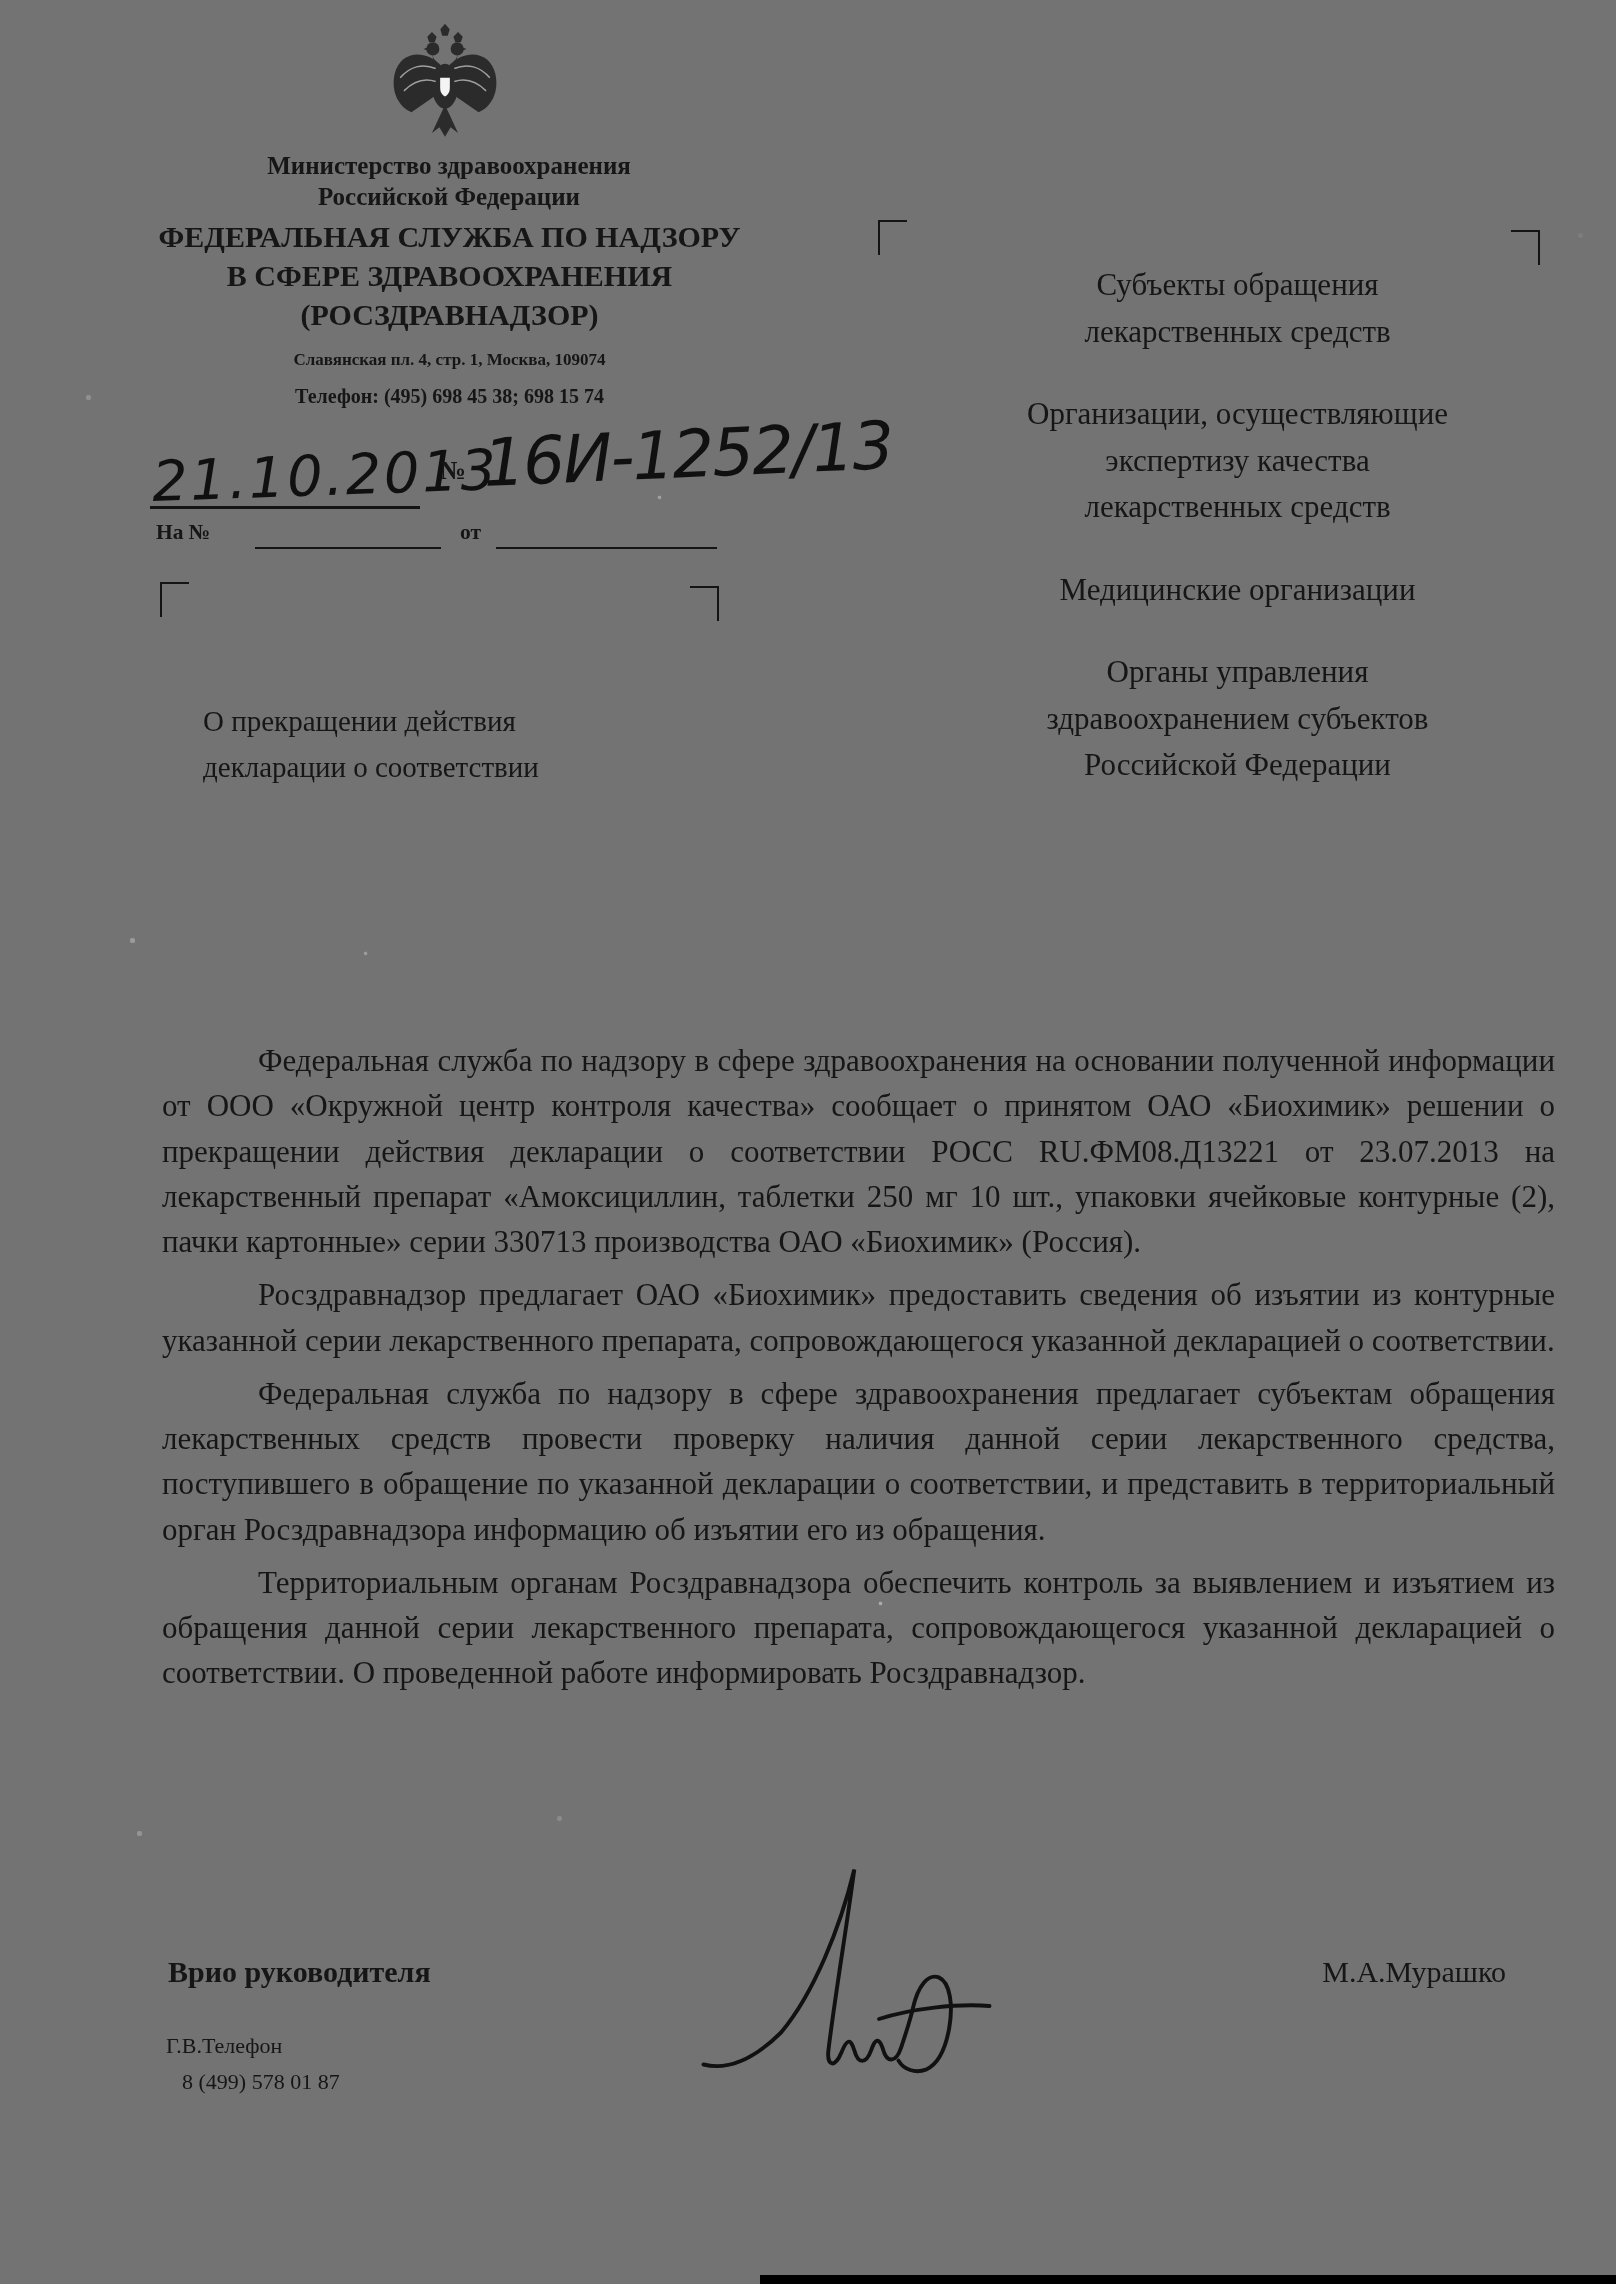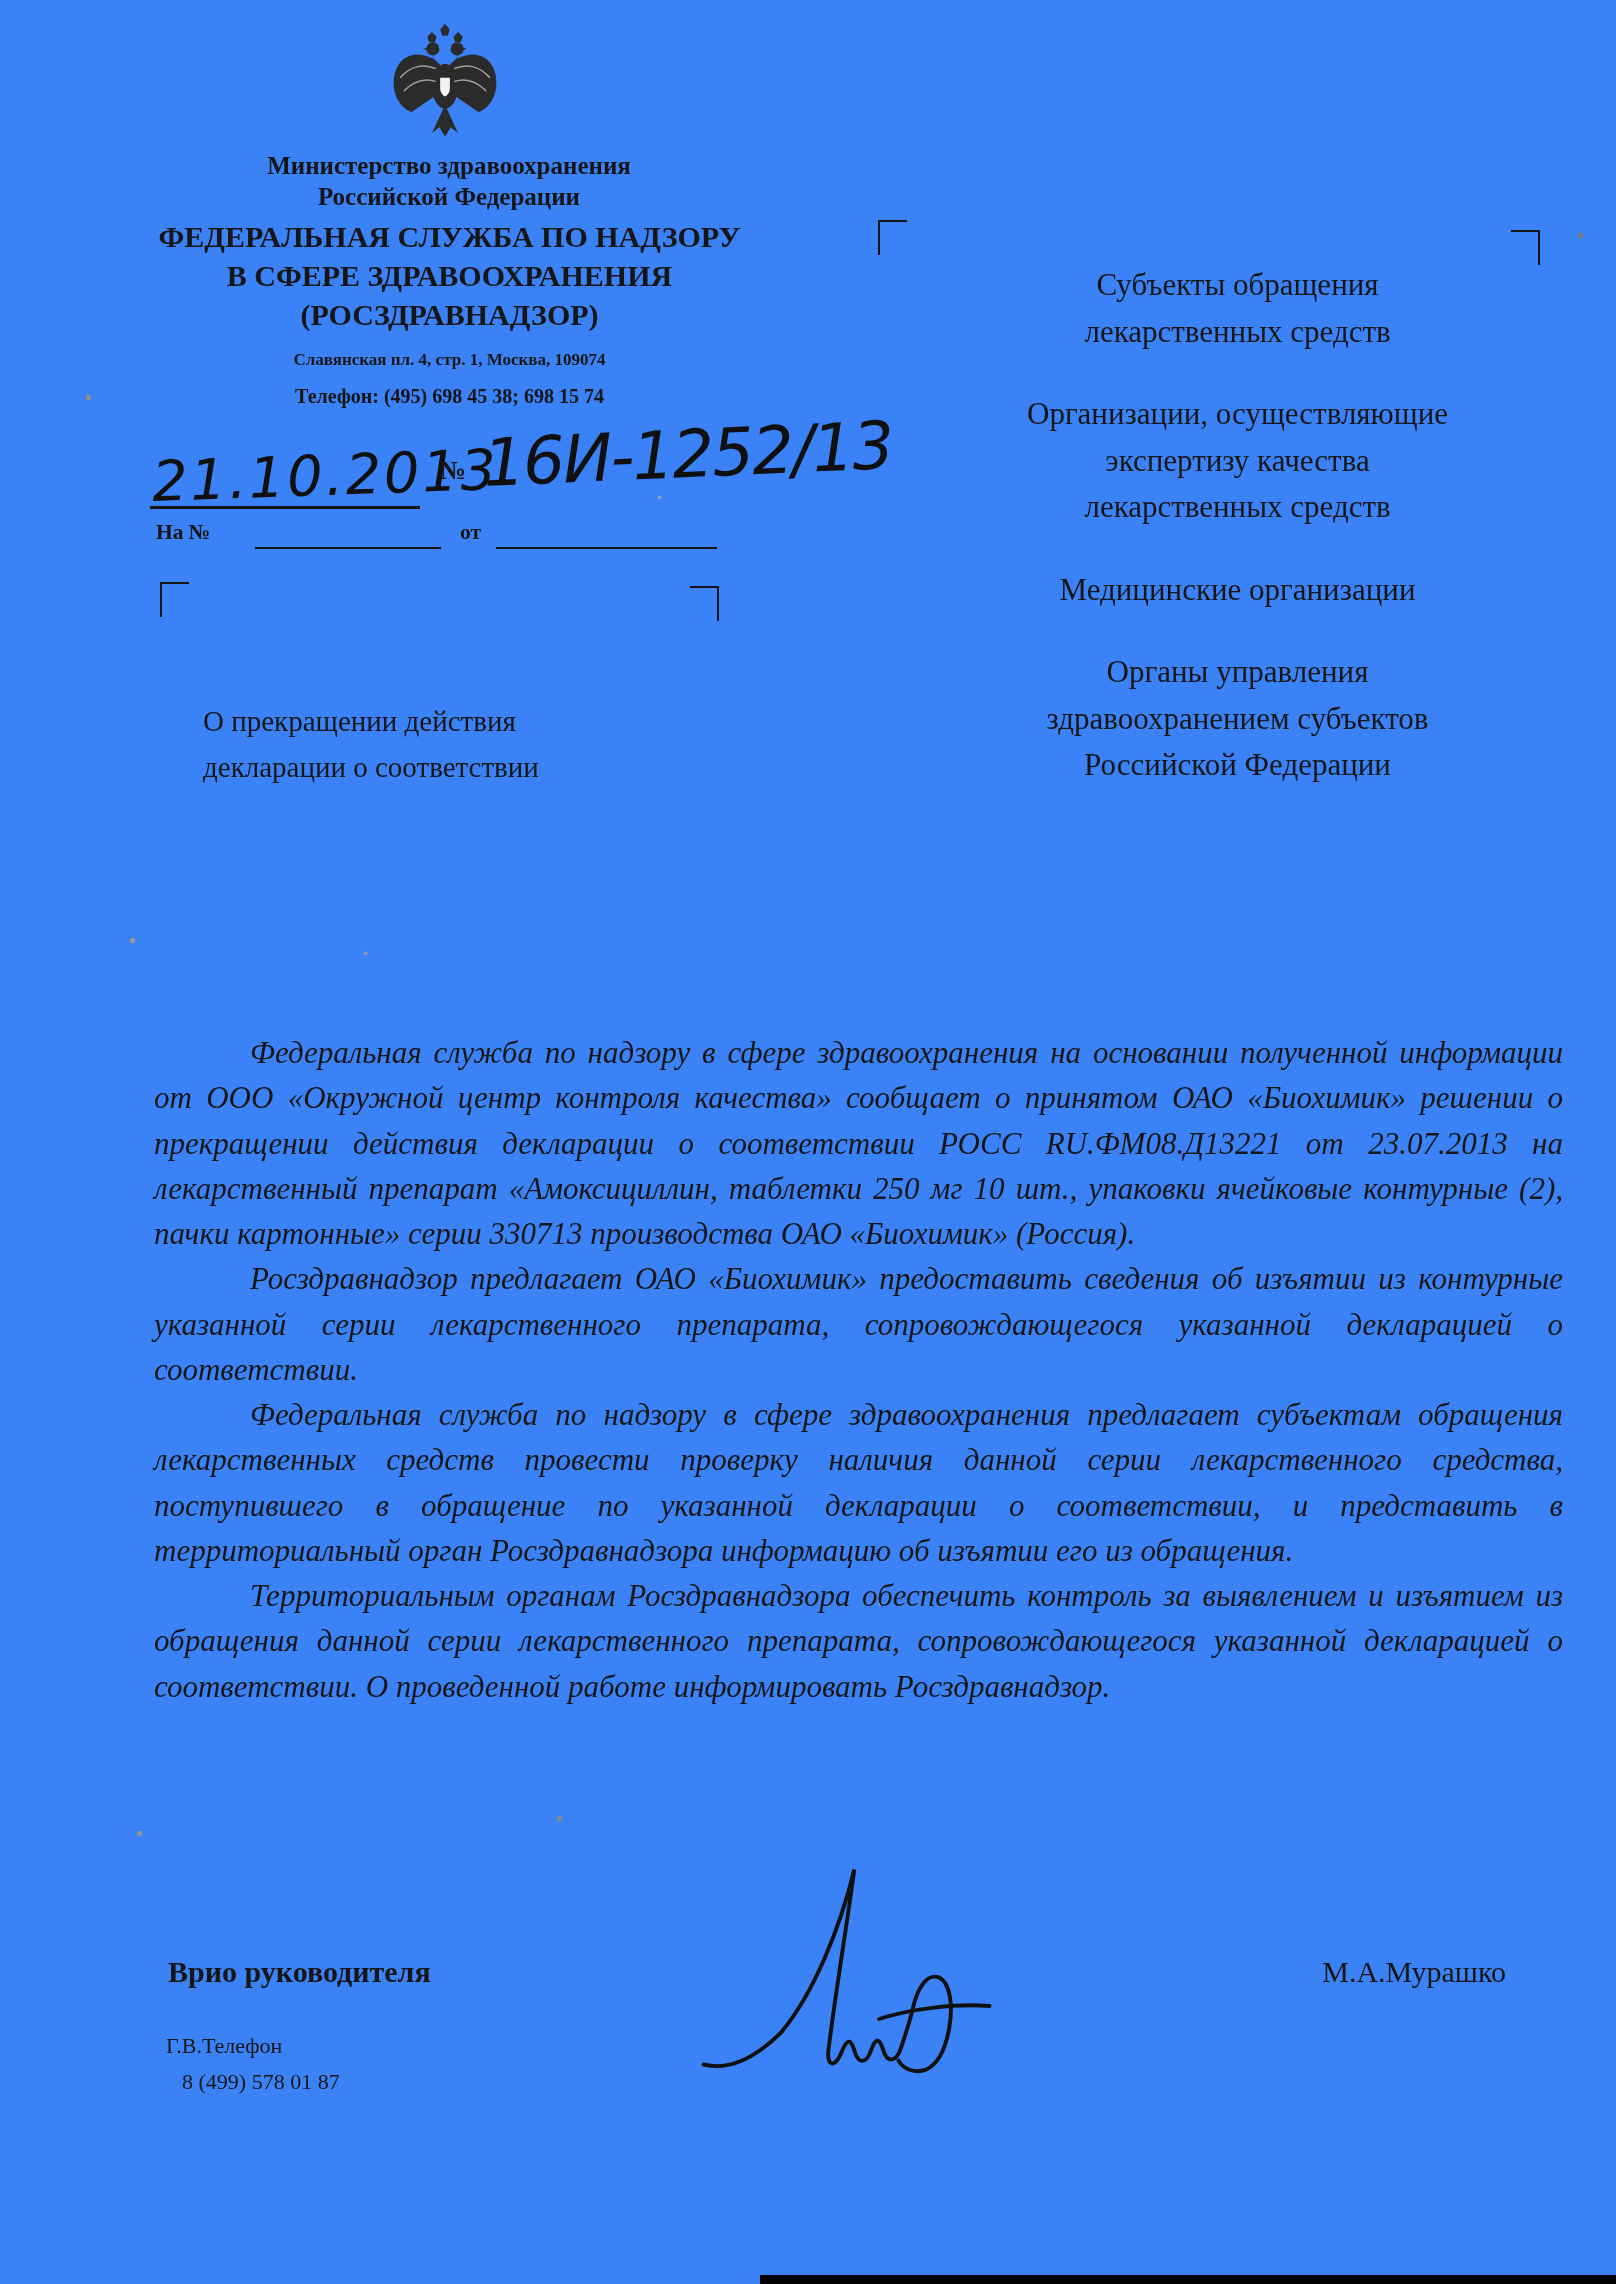--- a/index.html
+++ b/index.html
@@ -1,20 +1,20 @@
 <!DOCTYPE html>
 <html lang="ru" style="font-size:10.4px"><head>
 <meta charset="utf-8">
 <style>
   html, body { margin: 0; padding: 0; background: #ffffff; }
   .page {
     position: relative;
     width: 1617px;
     height: 2284px;
-    background: #3b82f6;
+    background: #737373;
     font-family: "Liberation Serif", serif;
     color: #161616;
     overflow: hidden;
   }
   .abs { position: absolute; }
   .center { text-align: center; }
   .pre { white-space: pre-line; }
 
   
   .emblem { left: 389px; top: 18px; width: 112px; height: 129px; }
@@ -51,21 +51,21 @@
   
   .subject { left: 203px; top: 698px; width: 521px; font-size: 29px; line-height: 1.6; }
 
   
   .recipients { left: 899px; top: 262px; width: 677px; font-size: 31px; line-height: 1.5; }
   .recipients p { margin: 0 0 36px 0; }
   .recipients p:last-child { margin-bottom: 0; margin-top: 8px; }
 
   
   .body-block { left: 154px; top: 1030px; width: 1409px; font-size: 31px; line-height: 1.46; text-align: justify; }
-  .body-block p { margin: 0; text-indent: 96px; font-style: italic; }
+  .body-block p { margin: 8px; text-indent: 96px; }
 
   
   .position { left: 168px; top: 1955px; font-size: 30px; font-weight: bold; }
   .signer   { right: 111px; top: 1955px; font-size: 30px; }
   .sig      { left: 677px; top: 1850px; width: 339px; height: 247px; }
   .sig svg  { width: 100%; height: 100%; }
 
   .executor   { left: 166px; top: 2033px; font-size: 22px; }
   .exec-phone { left: 166px; top: 2069px; font-size: 22px; margin-left: 16px; }
 

